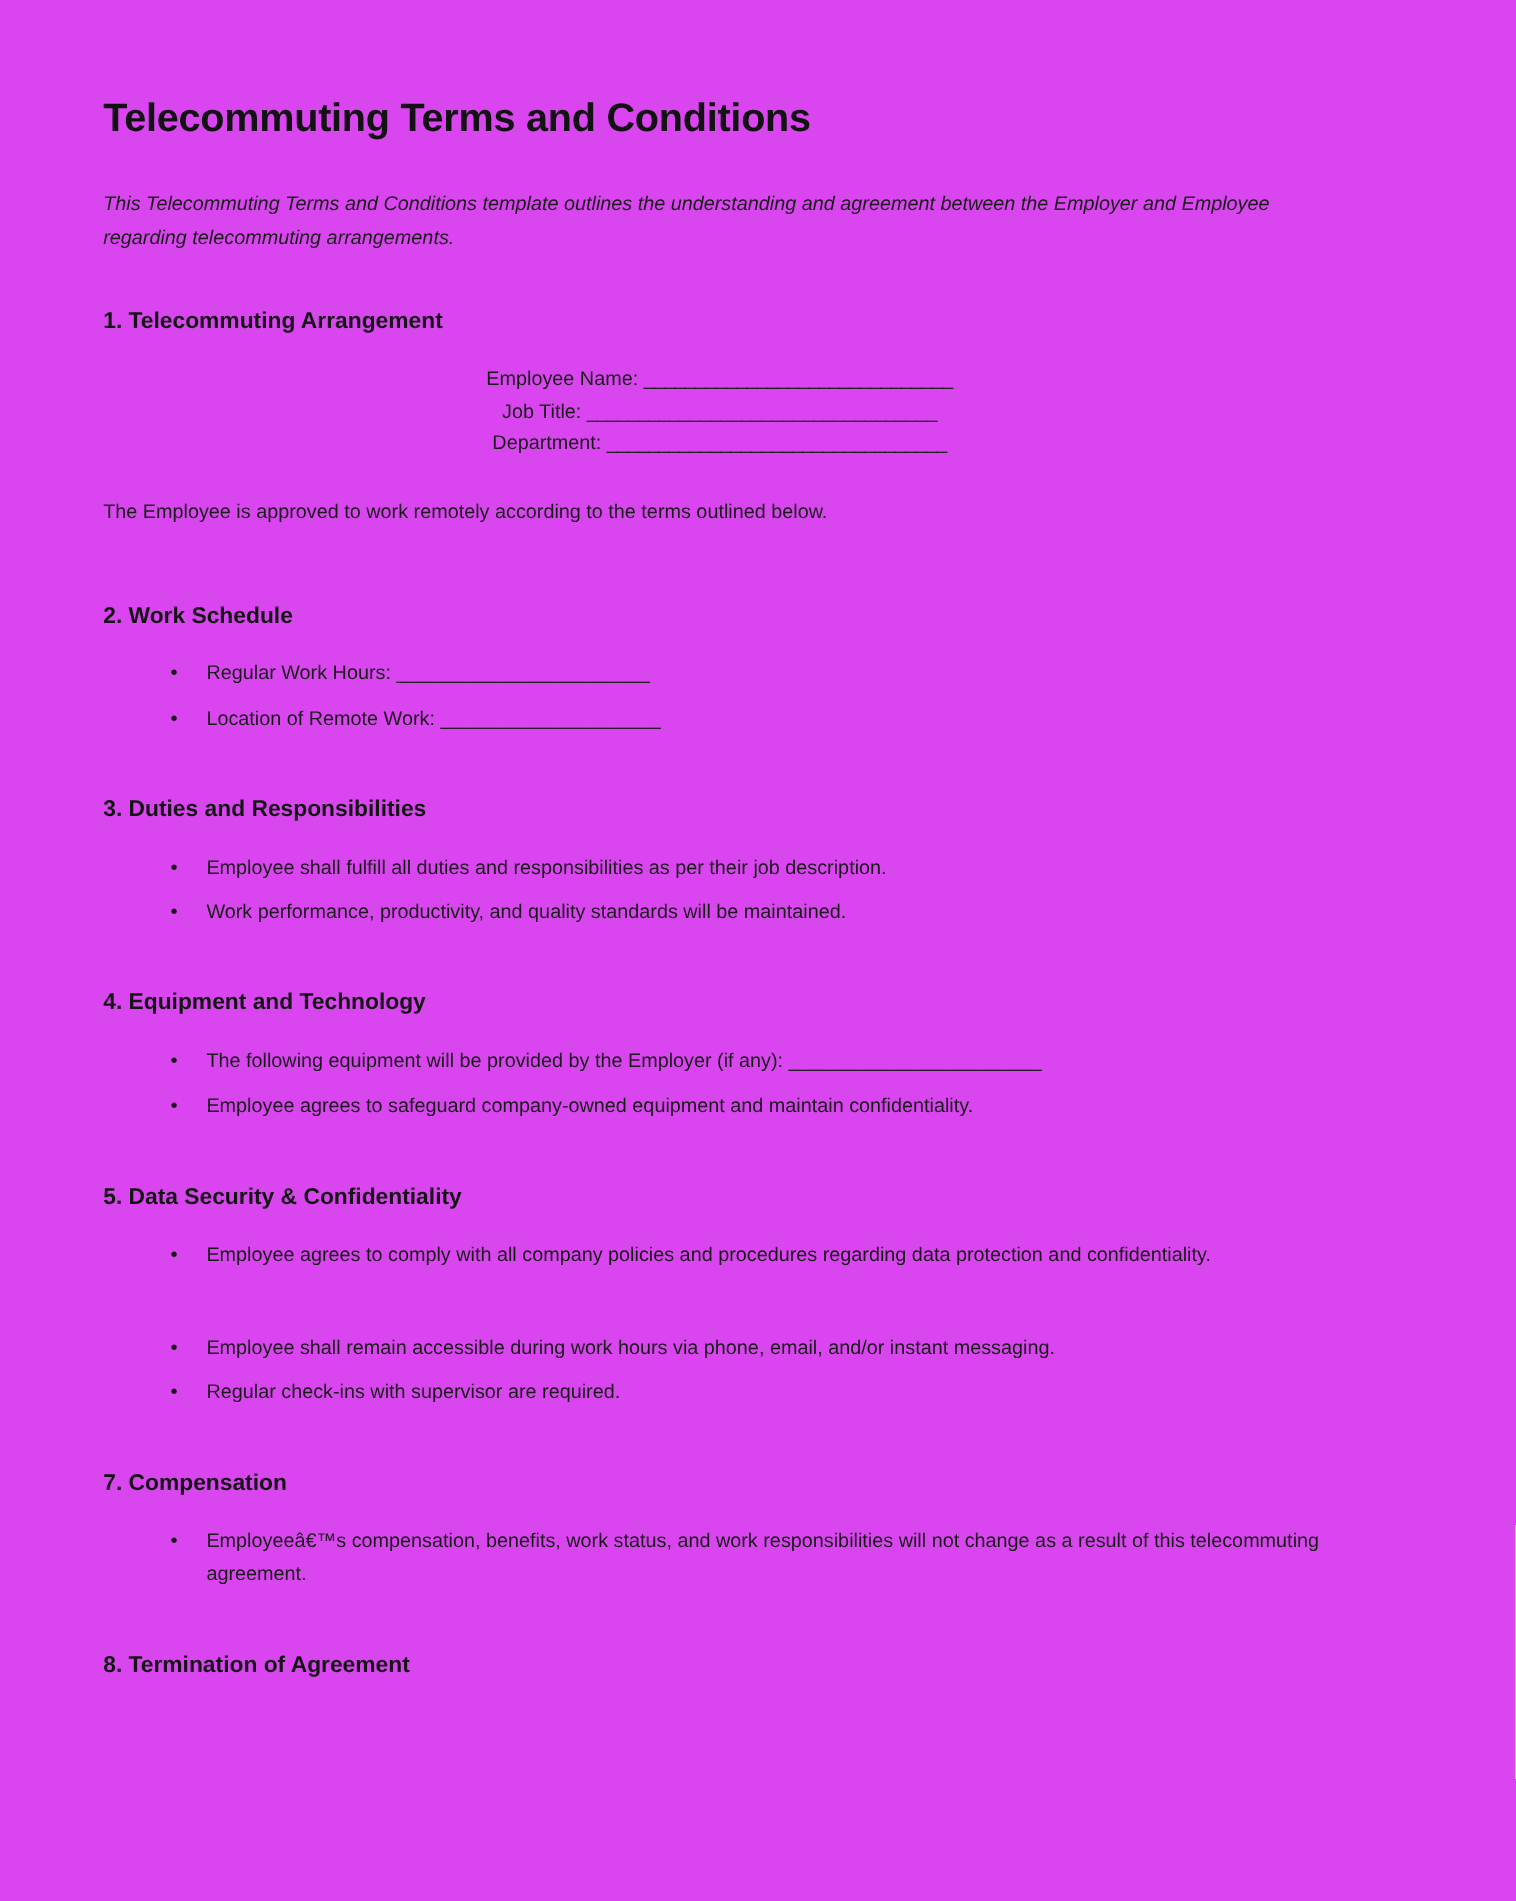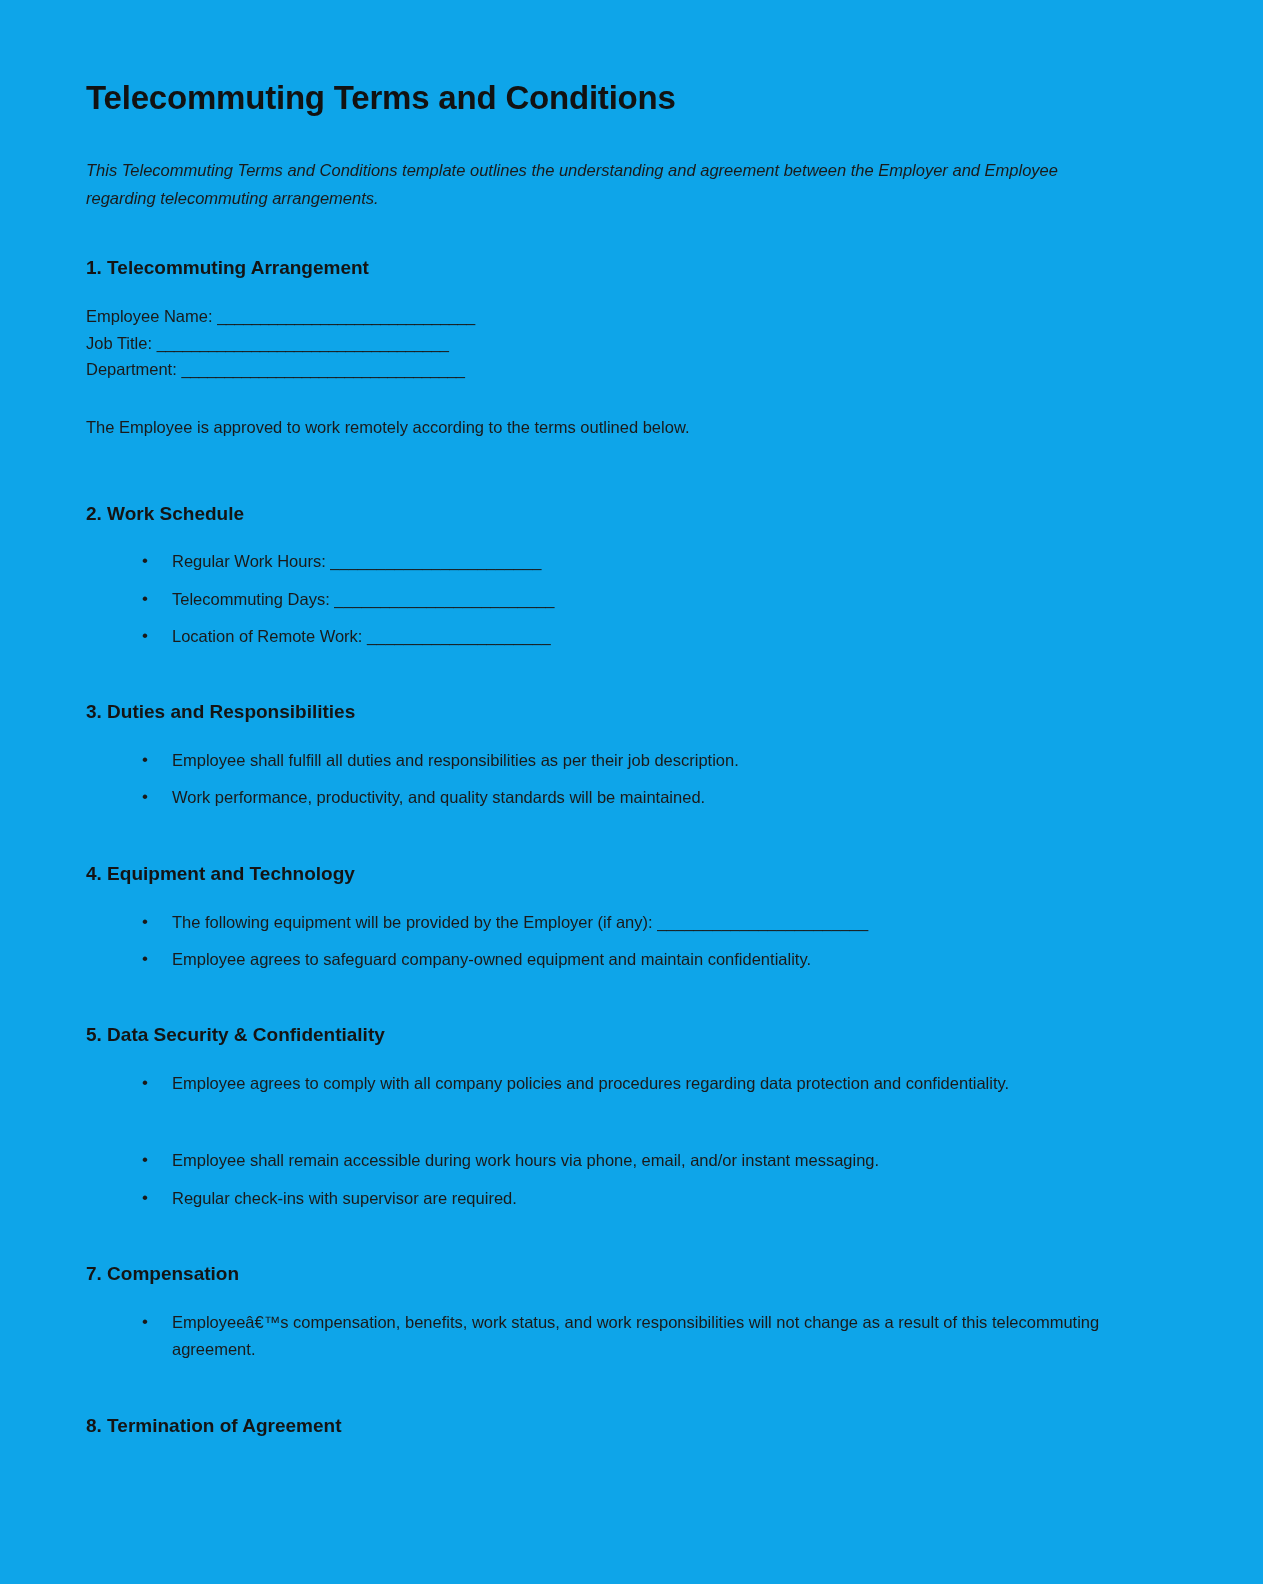--- a/index.html
+++ b/index.html
@@ -10,21 +10,21 @@
   body {
     width: 1263px;
     height: 1584px;
     font-family: "Liberation Sans", sans-serif;
     color: #1a1a1a;
     -webkit-font-smoothing: antialiased;
   }
   .page {
     width: 1263px;
     height: 1584px;
-    background: #0ea5e9;
+    background: #d946ef;
     box-sizing: border-box;
     padding: 78px 150px 40px 86px;
     position: relative;
     overflow: hidden;
   }
   .doc-title {
     font-size: 33px;
     font-weight: bold;
     line-height: 1.2;
     letter-spacing: -0.2px;
@@ -44,20 +44,21 @@
   }
   .sec-heading {
     font-size: 19px;
     font-weight: bold;
     color: #141414;
     margin: 0 0 22px 0;
     line-height: 1.3;
   }
   .field-block {
     margin: 0 0 8px 0;
+    text-align: center;
   }
   .field-line {
     font-size: 16.5px;
     line-height: 1.62;
     color: #1a1a1a;
     white-space: nowrap;
   }
   .blank {
     letter-spacing: -0.6px;
   }
@@ -118,21 +119,20 @@
     </div>
     <p class="para">The Employee is approved to work remotely according to the terms outlined below.</p>
   </div>
 
   <div class="spacer-lg"></div>
 
   <div class="section">
     <h2 class="sec-heading">2. Work Schedule</h2>
     <ul class="bullets">
       <li>Regular Work Hours: _______________________</li>
-      <li>Telecommuting Days: ________________________</li>
       <li>Location of Remote Work: ____________________</li>
     </ul>
   </div>
 
   <div class="spacer-md"></div>
 
   <div class="section">
     <h2 class="sec-heading">3. Duties and Responsibilities</h2>
     <ul class="bullets">
       <li>Employee shall fulfill all duties and responsibilities as per their job description.</li>

